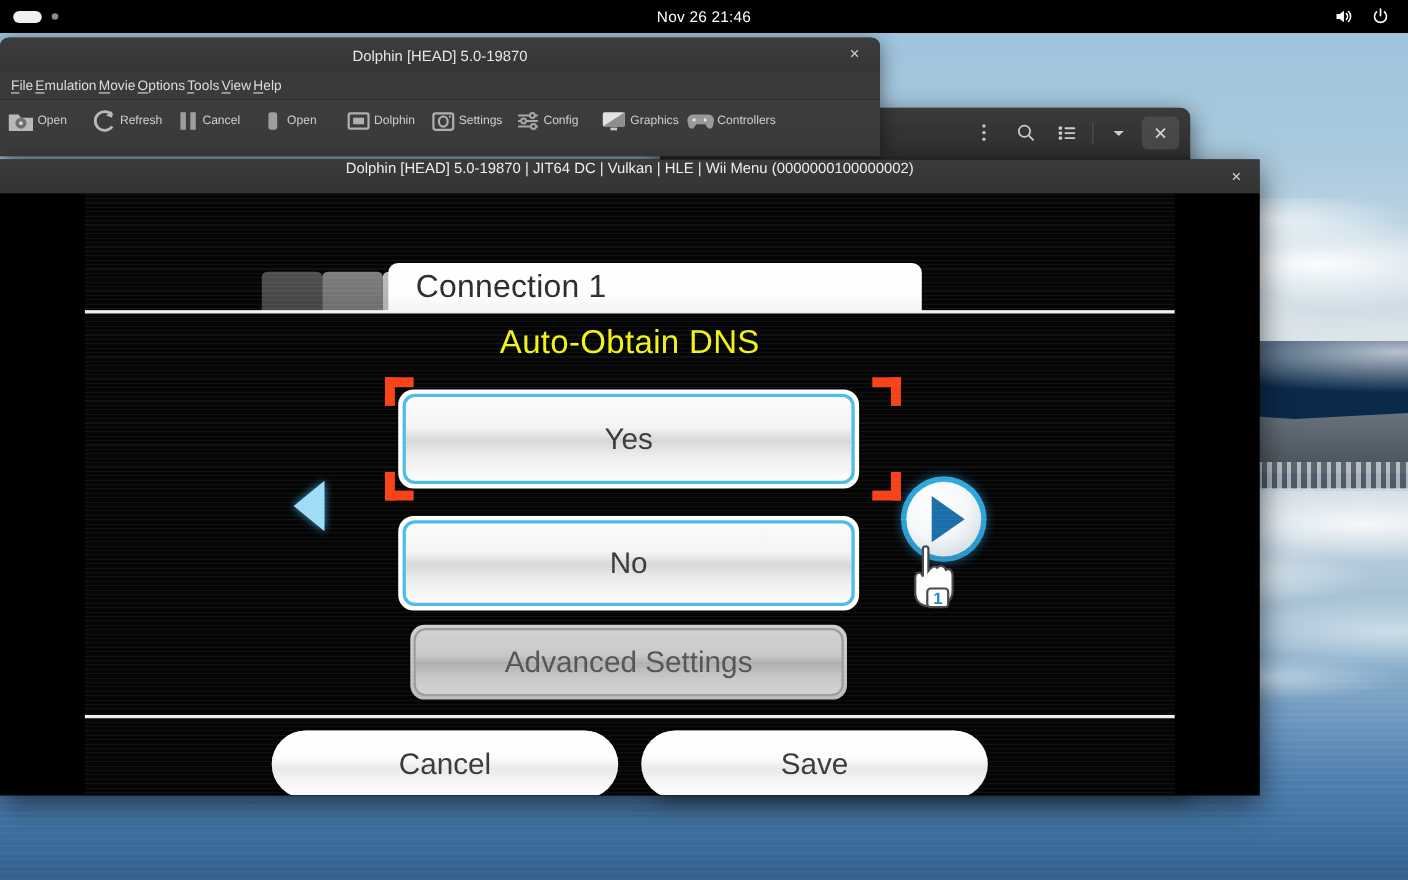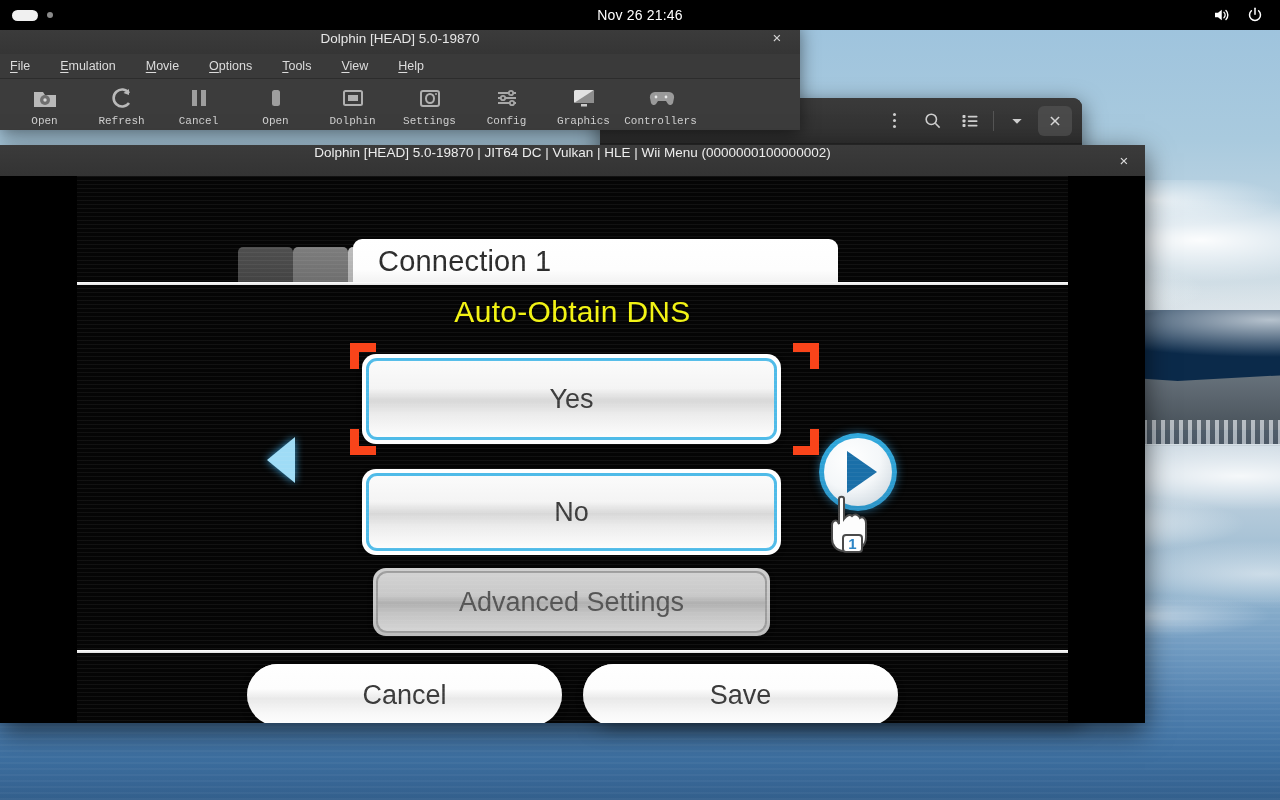--- a/index.html
+++ b/index.html
@@ -88,44 +88,44 @@
     display: flex; align-items: center; justify-content: center;
     color: #cfcfcf;
   }
   .hbtn.boxed { background: #4a4a4a; }
   .hsep { width: 1px; height: 20px; background: #555; margin: 0 2px; }
   .dots3 { display: flex; flex-direction: column; gap: 3px; align-items: center; }
   .dots3 i { width: 3px; height: 3px; border-radius: 50%; background: #cfcfcf; display: block; }
 
   
   .dolphin-main {
-    position: absolute; left: 0px; top: 22px; width: 800px; height: 108px;
+    position: absolute; left: 0px; top: 34px; width: 800px; height: 108px;
     background: #383838; border-radius: 8px 8px 0 0; overflow: hidden;
     box-shadow: 0 4px 18px rgba(0,0,0,.5);
     z-index: 20;
   }
   .dm-title {
     position: relative; height: 32px; background: linear-gradient(180deg, #3d3d3d, #353535);
     display: flex; align-items: center; justify-content: center;
     color: #e6e6e6; font-size: 13.5px;
   }
   .dm-close { position: absolute; right: 14px; top: 7px; width: 18px; height: 18px;
     color: #d6d6d6; font-size: 15px; line-height: 18px; text-align: center; }
   .dm-menubar {
     height: 25px; background: #3a3a3a; border-bottom: 1px solid #2c2c2c;
-    display: flex; align-items: center; padding-left: 10px; gap: 30px;
+    display: flex; align-items: center; padding-left: 10px; gap: 2px;
   }
   .dm-menu { font-size: 12.5px; color: #dcdcdc; }
   .dm-menu u { text-decoration: underline; text-underline-offset: 2px; }
   .dm-toolbar {
     height: 51px; background: #3c3c3c; display: flex; align-items: flex-start;
     padding: 4px 6px 0 6px; gap: 0px;
   }
   .tool {
-    width: 77px; display: flex; flex-direction: column; align-items: center; gap: 2px; font-family: Liberation Mono, monospace;
+    width: 77px; display: flex; flex-direction: row; align-items: center; gap: 2px;
   }
   .tool .glyph { height: 30px; display: flex; align-items: center; justify-content: center; }
   .tool .tlabel { font-size: 11px; color: #cfcfcf; white-space: nowrap; }
 
   
   .render-win {
     position: absolute; left: 0px; top: 145px; width: 1145px; height: 578px;
     background: #000; z-index: 40;
     box-shadow: 0 8px 26px rgba(0,0,0,.6);
   }

